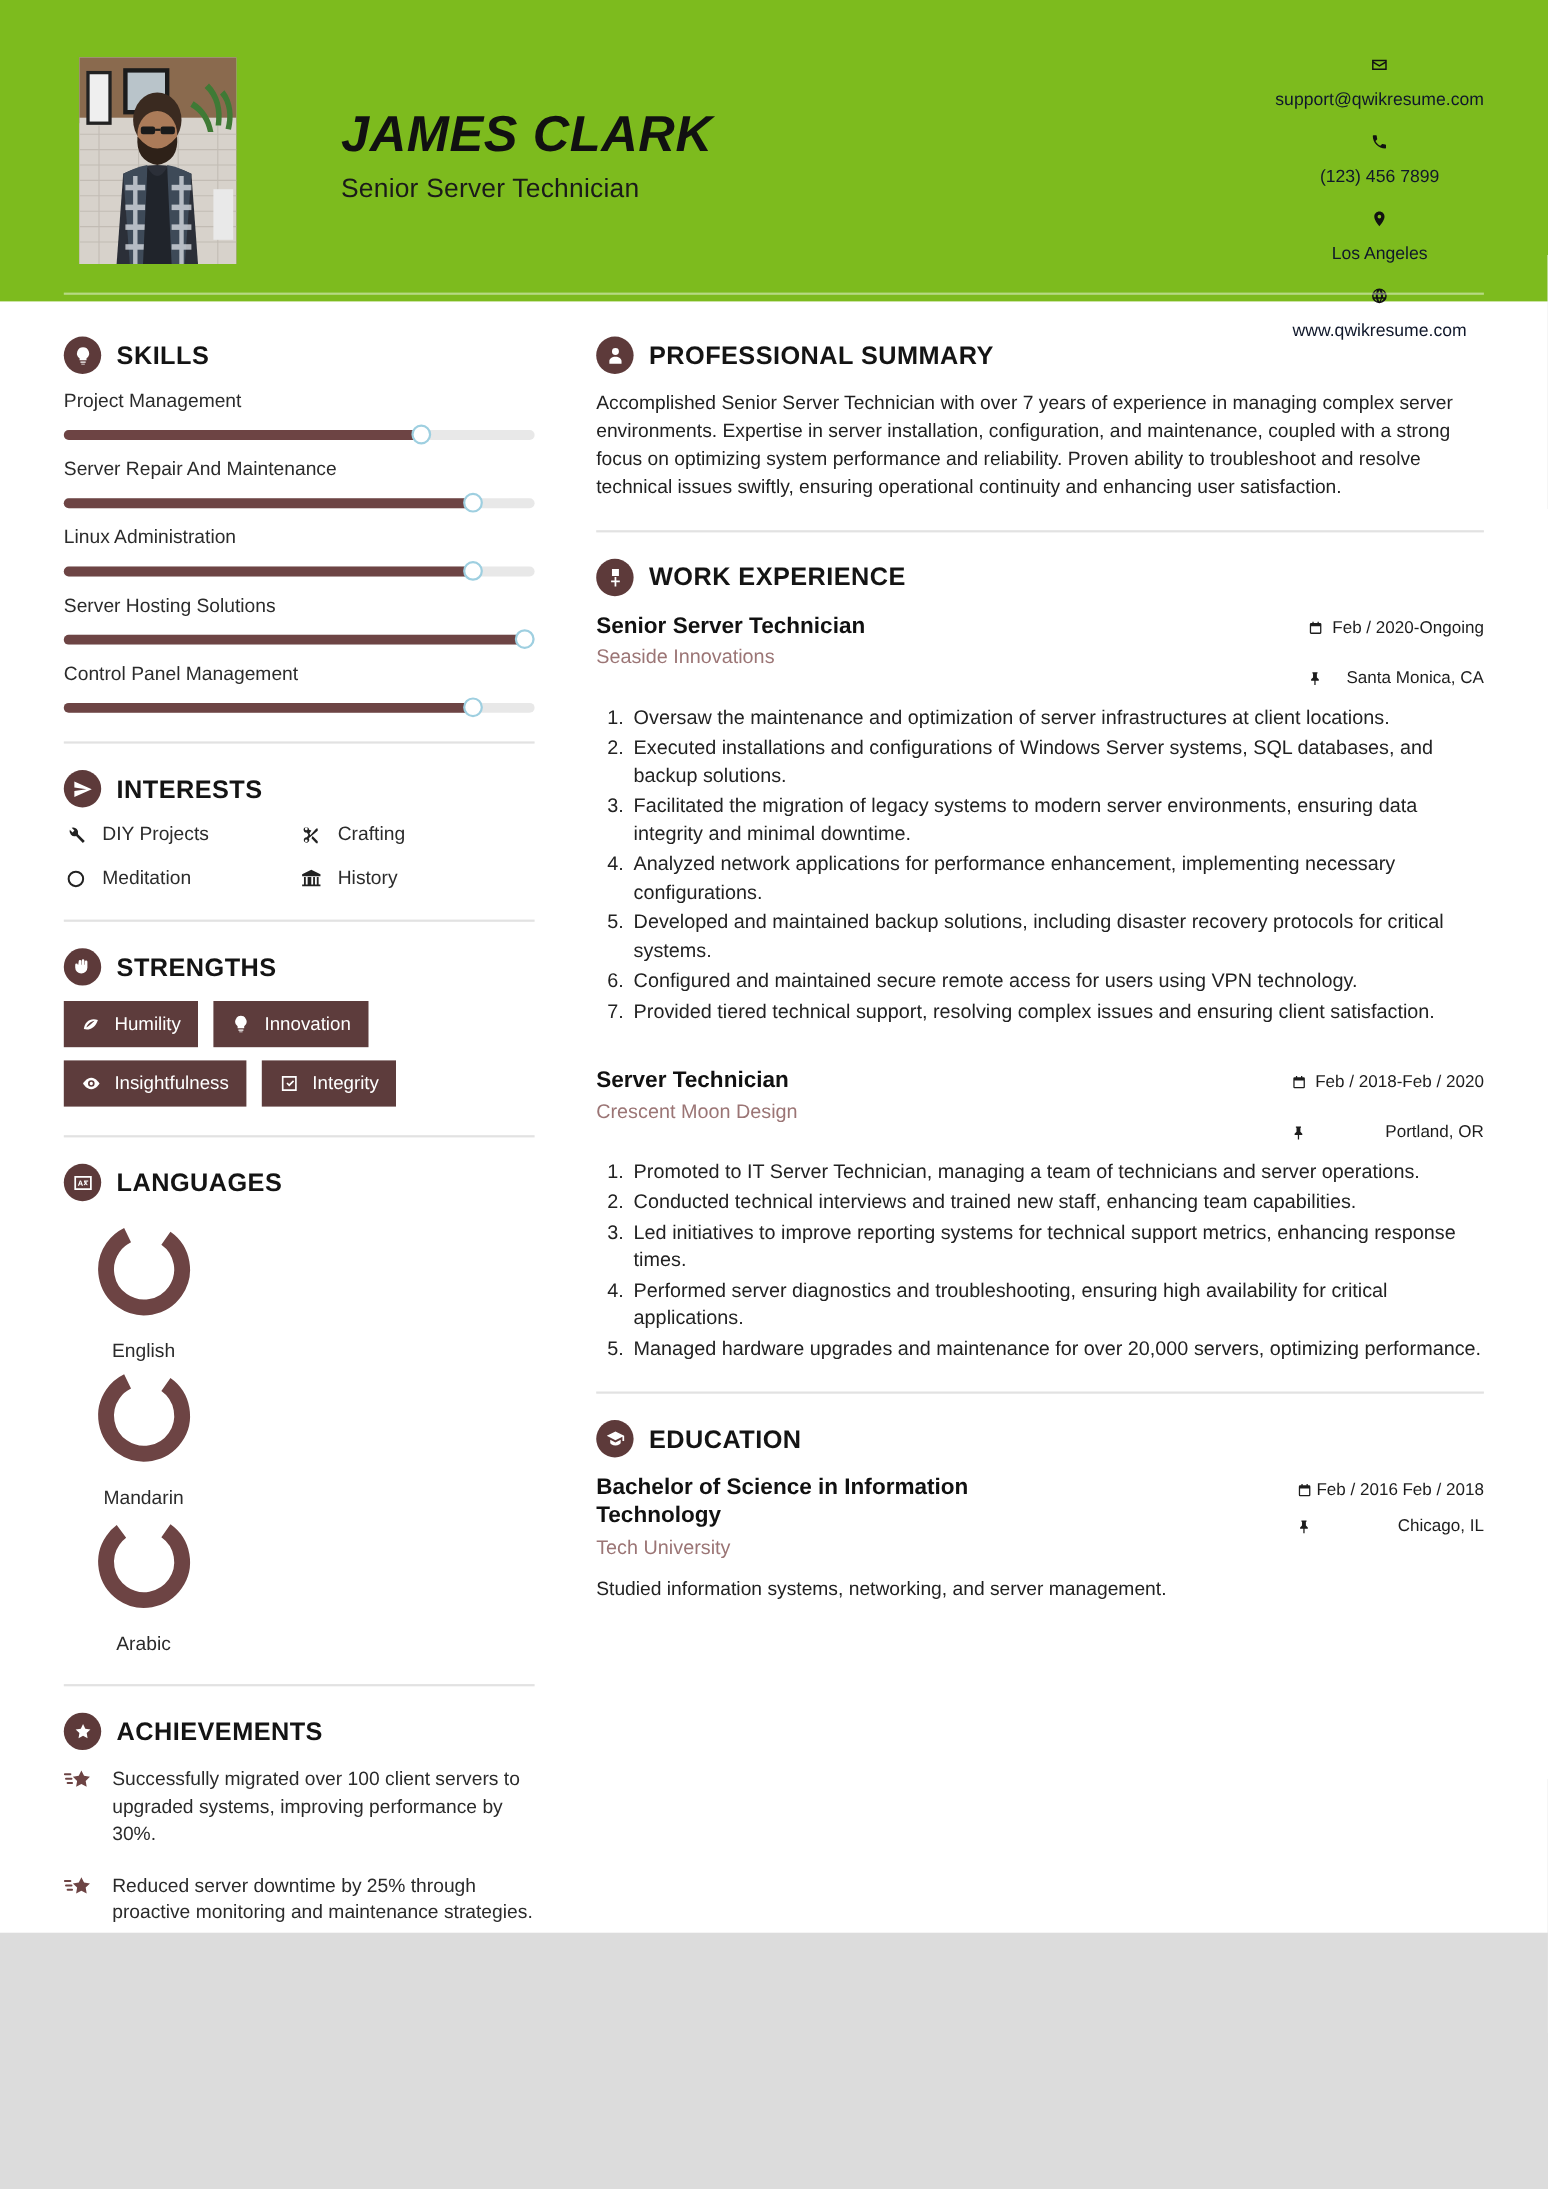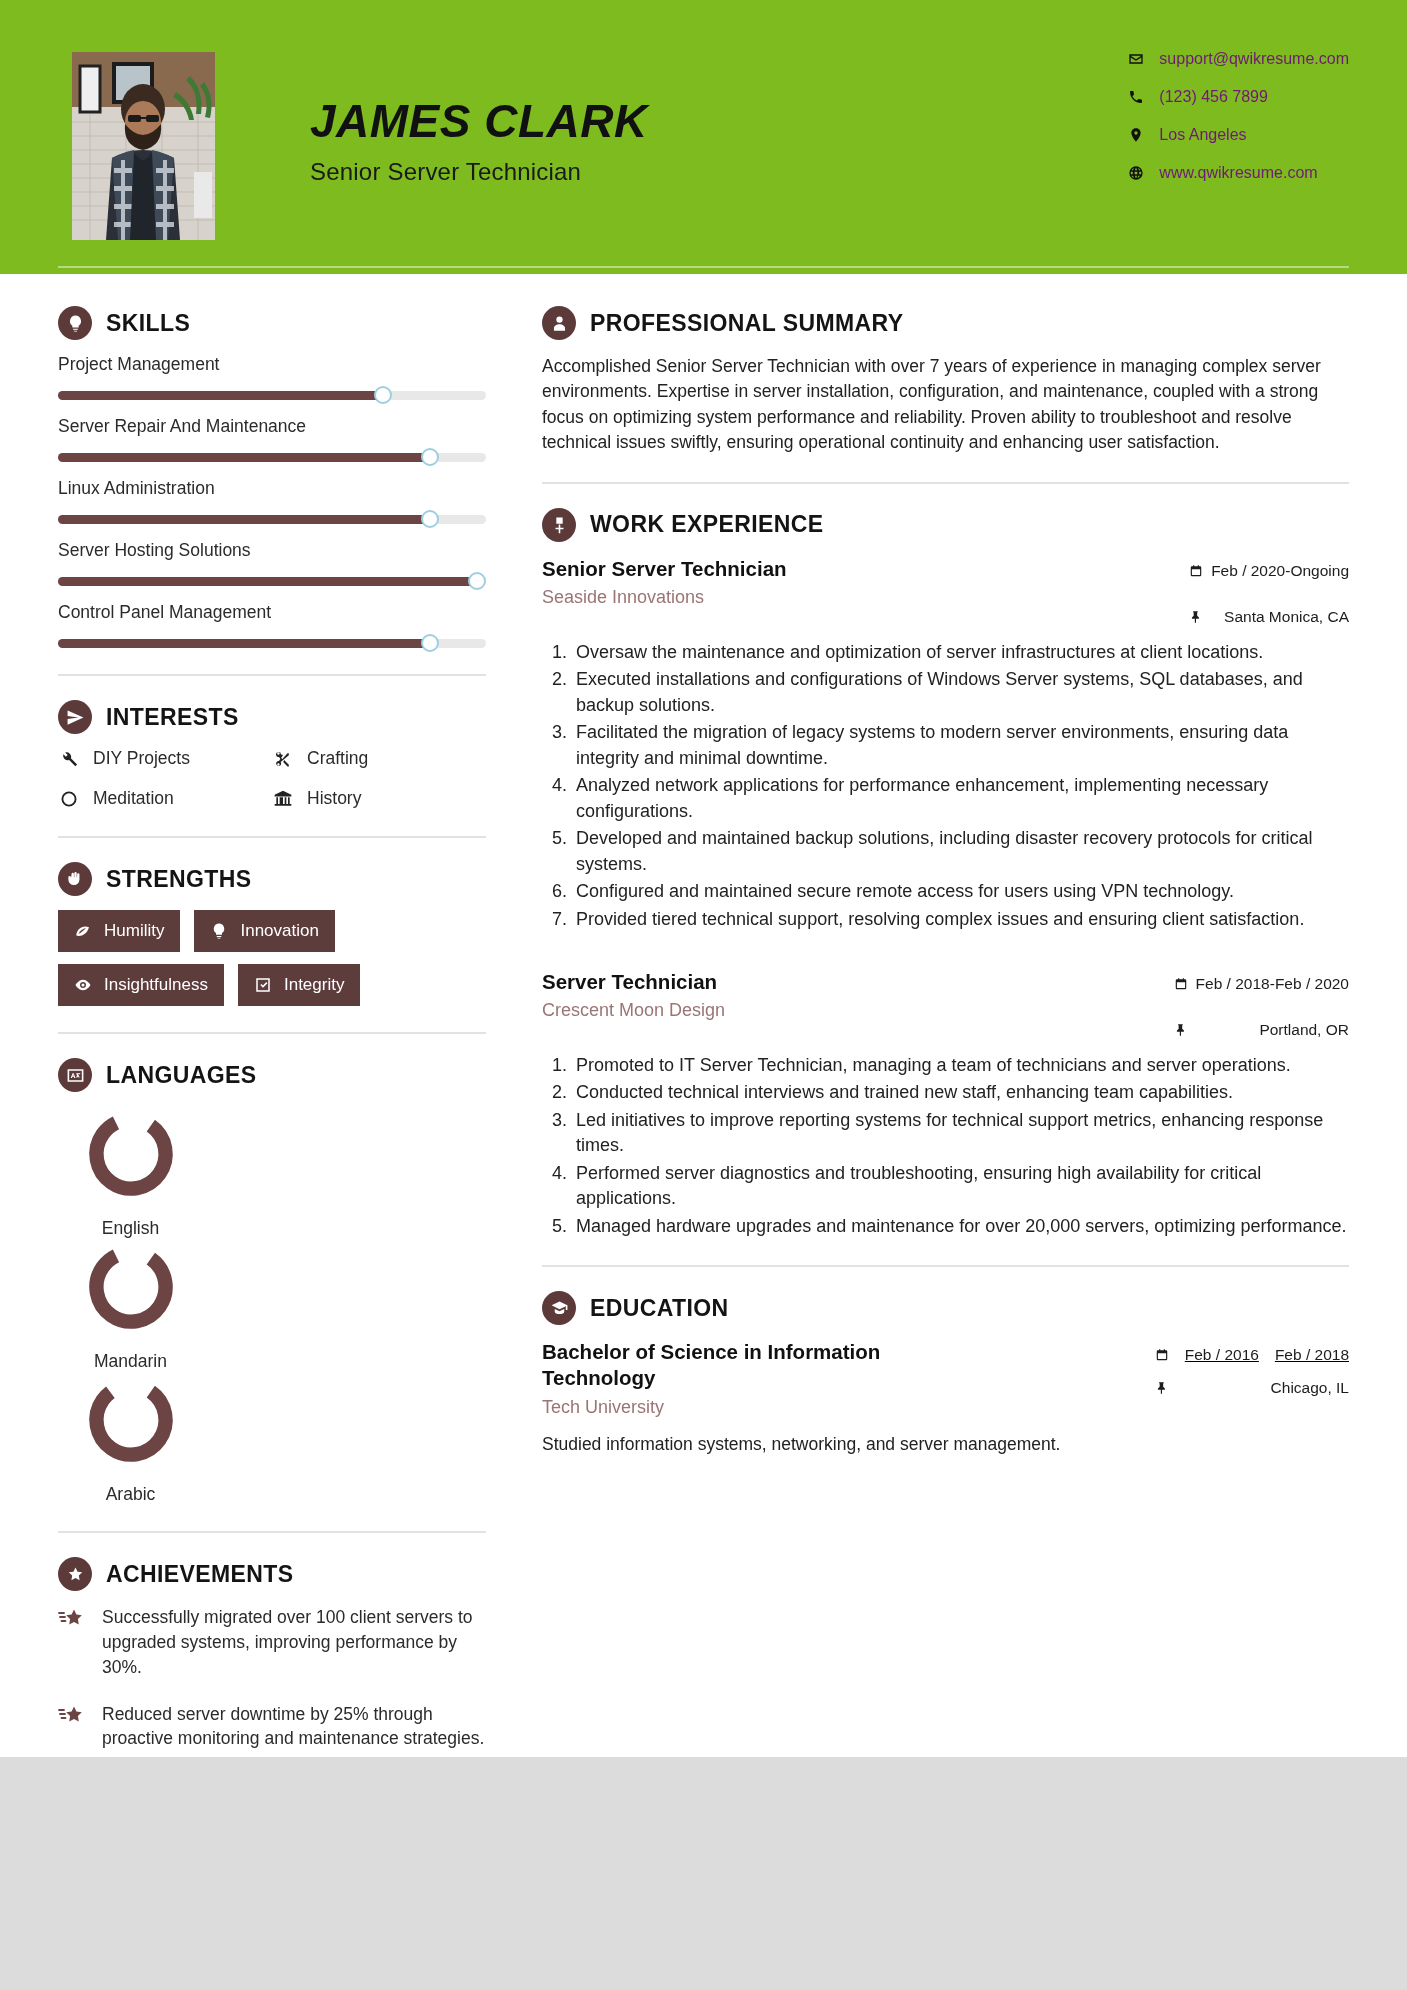--- a/index.html
+++ b/index.html
@@ -37,21 +37,21 @@
   }
   .job-title {
     font-size: 24px; color: #1a1a1a; margin-top: 14px; letter-spacing: .2px;
   }
   .contacts {
     position: absolute; right: 58px; top: 50px;
     display: flex; flex-direction: column; gap: 20px;
   }
   .contact-row {
     display: flex; align-items: center; gap: 14px;
-    font-size: 16px; color: #701a75; white-space: nowrap;
+    font-size: 16px; color: #0f172a; white-space: nowrap; flex-direction: column;
   }
   .contact-row .ic { width: 18px; height: 18px; display:flex; align-items:center; justify-content:center; flex: 0 0 18px; }
   .contact-row .ic svg { width: 16px; height: 16px; fill: #111; }
   .hdr-underline {
     position: absolute; left: 58px; right: 58px; bottom: 6px;
     height: 2px; background: rgba(255,255,255,.45);
   }
 
   
   .body {
@@ -117,21 +117,21 @@
   
   .summary { font-size: 17.5px; line-height: 1.45; color: #222; }
   .entry { margin-bottom: 6px; }
   .entry-top { display: flex; justify-content: space-between; align-items: flex-start; }
   .entry-title { font-size: 20.5px; font-weight: 700; color: #111; max-width: 430px; line-height: 1.25; }
   .entry-org { font-size: 18px; color: #9b7575; margin-top: 6px; }
   .entry-meta { text-align: right; padding-top: 6px; }
   .meta-line { display: flex; align-items: center; justify-content: space-between; gap: 8px; font-size: 15.5px; color: #1d1d1d; white-space: nowrap; }
   .meta-line + .meta-line { margin-top: 28px; }
   .meta-line svg { width: 14px; height: 14px; fill: #1d1d1d; flex: 0 0 14px; }
-  .edu-dates { display: flex; align-items: flex-start; gap: 16px; justify-content: flex-end; text-decoration: underline; }
+  .edu-dates { display: flex; align-items: flex-start; gap: 4px; justify-content: flex-end; }
   .edu-date { font-size: 15.5px; color: #1d1d1d; text-align: center; line-height: 1.25; min-width: 54px; }
   ol.bullets { margin: 14px 0 0 0; padding-left: 30px; }
   ol.bullets li { font-size: 18px; line-height: 1.42; color: #222; margin-bottom: 2px; padding-left: 4px; }
   .entry-desc { font-size: 17.5px; line-height: 1.42; color: #222; margin-top: 14px; }
   .entry-gap { height: 30px; }
   .sec-block { margin-bottom: 4px; }
 </style>
 </head>
 <body>
 

